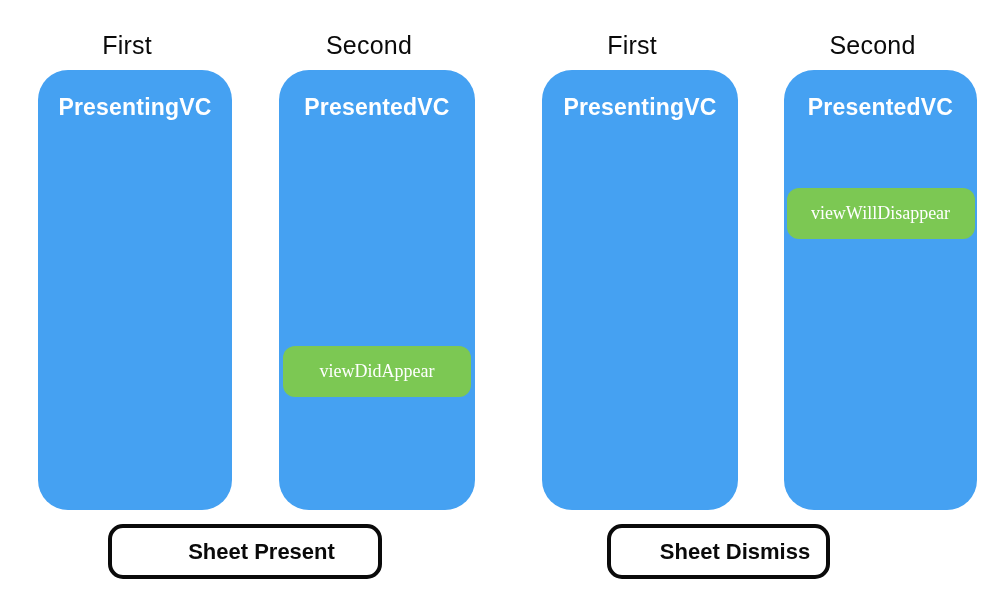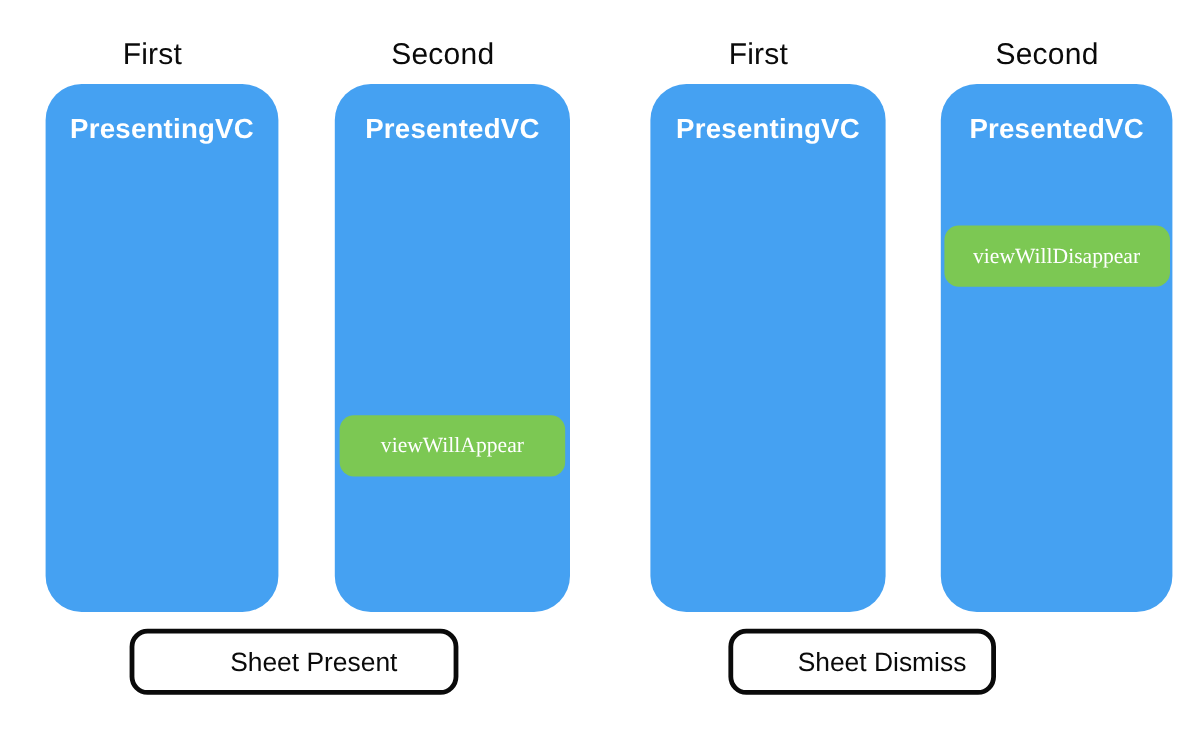--- a/index.html
+++ b/index.html
@@ -64,21 +64,21 @@
   .action-btn {
     position: absolute;
     top: 524px;
     height: 55px;
     box-sizing: border-box;
     border: 4px solid #0a0a0a;
     border-radius: 15px;
     background: #ffffff;
     color: #0a0a0a;
     font-size: 22px;
-    font-weight: 400;
+    font-weight: 700;
     display: flex;
     align-items: center;
     justify-content: center;
     padding-left: 33px;
   }
 </style>
 </head>
 <body>
 
 <div class="canvas">
@@ -87,21 +87,21 @@
     <div class="vc-title">First</div>
     <div class="vc-box">
       <div class="vc-name">PresentingVC</div>
     </div>
   </div>
 
   <div class="vc-col" style="left:263px; width:212px;">
     <div class="vc-title">Second</div>
     <div class="vc-box">
       <div class="vc-name">PresentedVC</div>
-      <div class="event-pill" style="top:276px;">viewWillAppear</div>
+      <div class="event-pill" style="top:276px;">viewDidAppear</div>
     </div>
   </div>
 
   <div class="action-btn" style="left:108px; width:274px;">Sheet Present</div>
 
   <div class="vc-col" style="left:526px; width:212px;">
     <div class="vc-title">First</div>
     <div class="vc-box">
       <div class="vc-name">PresentingVC</div>
     </div>

